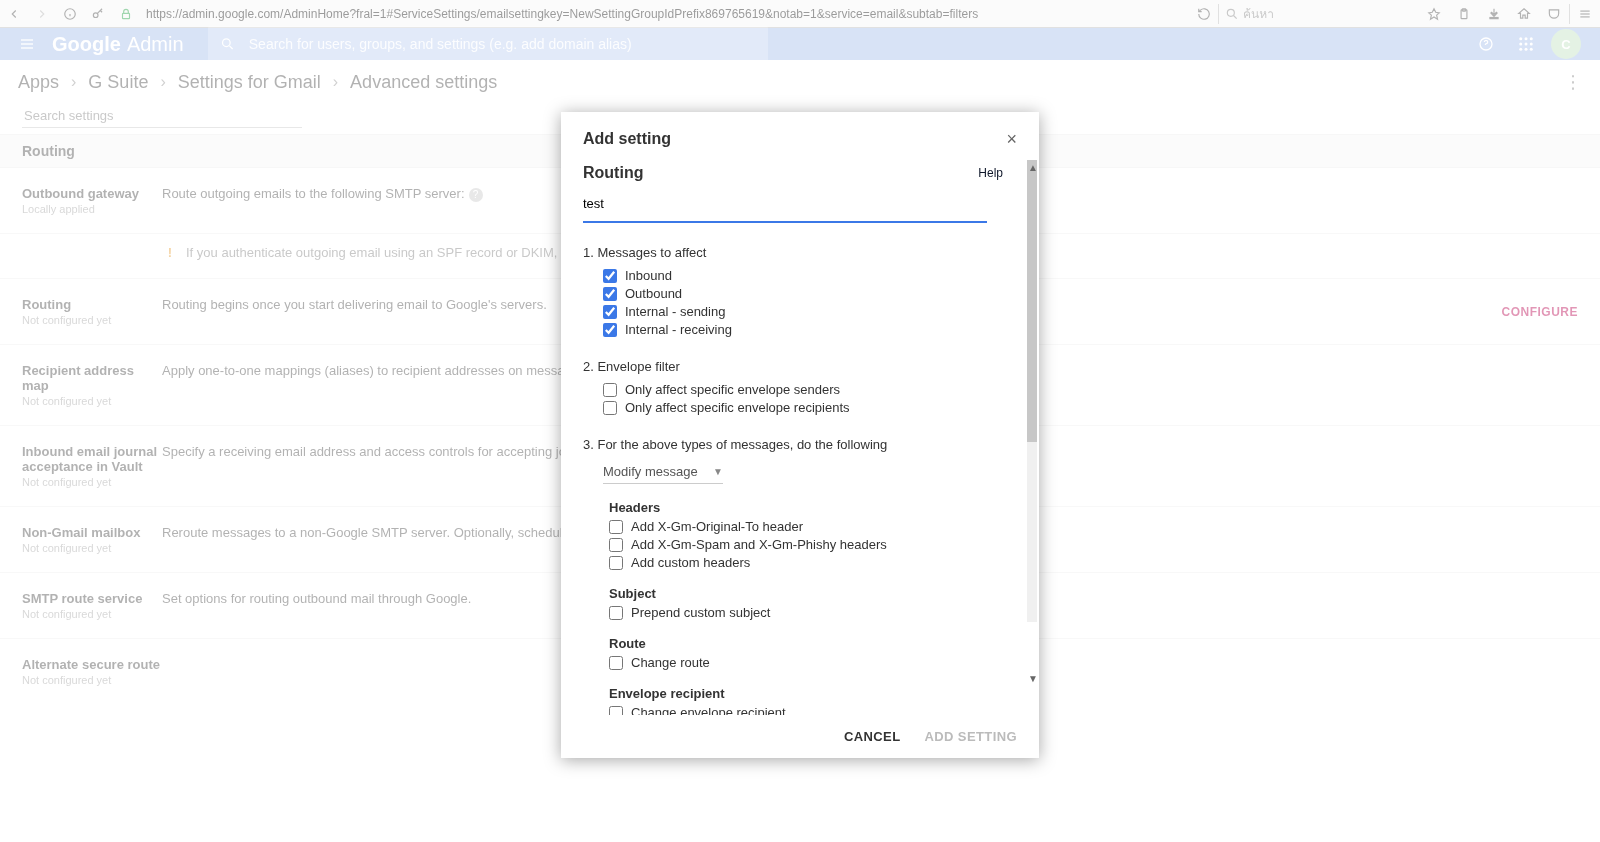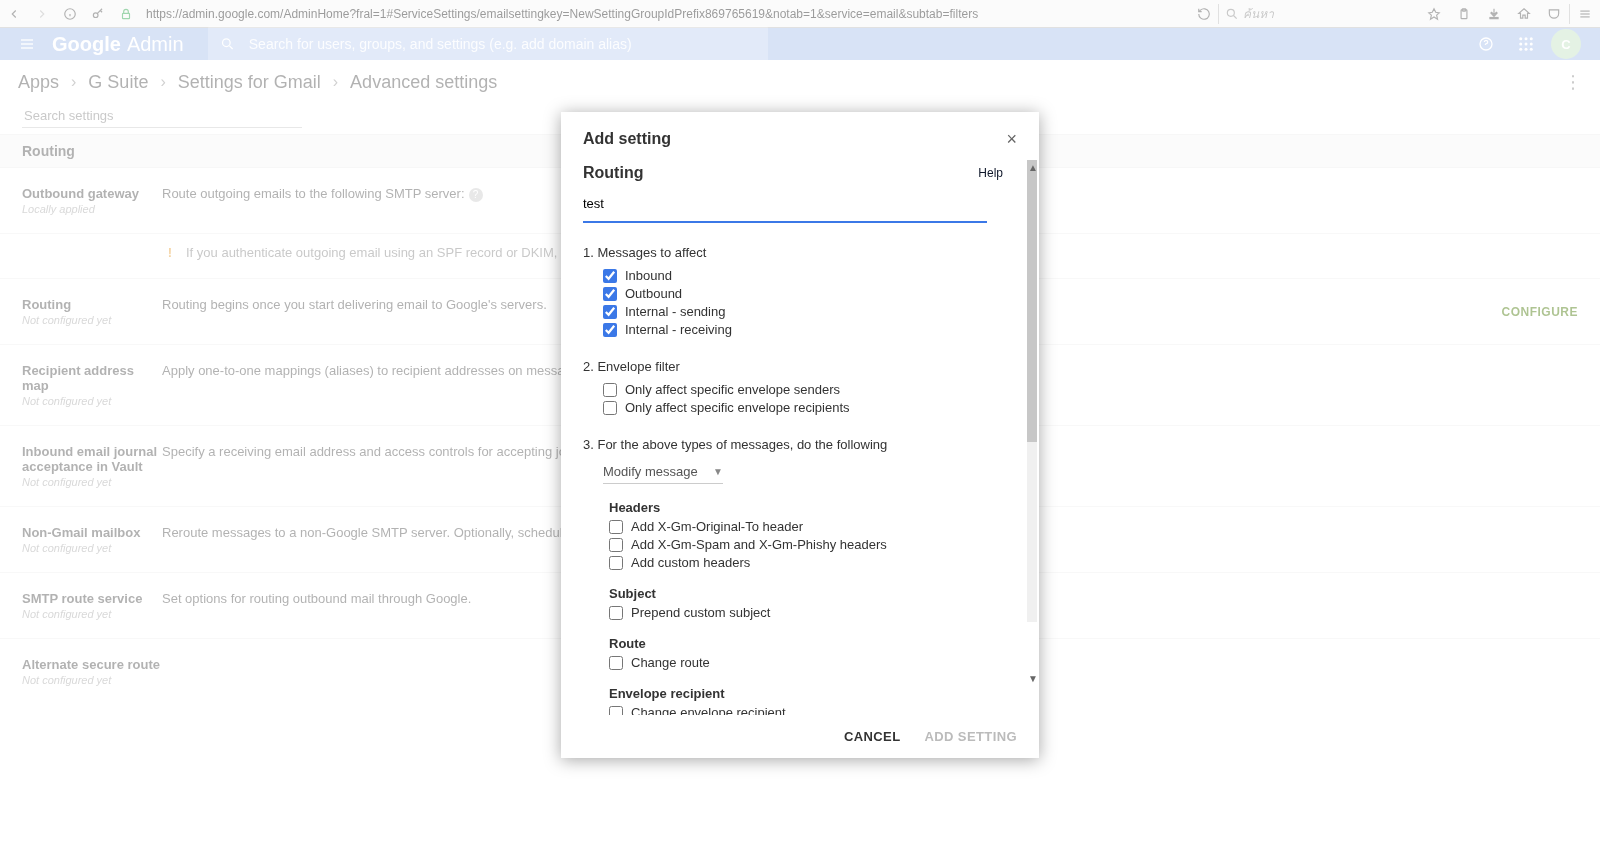--- a/index.html
+++ b/index.html
@@ -17,21 +17,21 @@
   
   
   .chrome{height:28px;display:flex;align-items:center;border-bottom:1px solid var(--chrome-border);background:#f7f7f7;}
   .chrome .icon{width:28px;height:28px;display:flex;align-items:center;justify-content:center;color:#555;cursor:pointer;}
   .chrome .icon.disabled{opacity:.4;cursor:default;}
   .chrome svg{width:14px;height:14px;stroke:currentColor;fill:none;stroke-width:2;}
   .chrome .lock{color:#2da44e;}
   .url-bar{flex:1;height:22px;display:flex;align-items:center;font-size:12px;color:#222;padding:0 6px;overflow:hidden;white-space:nowrap;}
   .chrome .reload{width:28px;display:flex;align-items:center;justify-content:center;color:#555;cursor:pointer;}
   .chrome .divider{width:1px;height:20px;background:var(--chrome-border);}
-  .chrome .searchbox{display:flex;align-items:center;width:200px;height:22px;font-size:12px;color:#888;font-style:italic;padding:0 6px;}
+  .chrome .searchbox{display:flex;align-items:center;width:200px;height:22px;font-size:12px;color:#888;padding:0 6px;}
   .chrome .searchbox svg{margin-right:4px;}
   .chrome .right-icons{display:flex;align-items:center;margin-left:auto;}
   .chrome .right-icons .icon{width:30px;}
   
   
   .gadmin-header{height:32px;background:var(--header-blue);display:flex;align-items:center;padding:0 14px;color:#fff;}
   .gadmin-header .menu-icon{width:26px;height:26px;display:flex;align-items:center;justify-content:center;margin-right:12px;cursor:pointer;}
   .gadmin-header .brand{font-size:20px;display:flex;align-items:baseline;margin-right:24px;}
   .brand .g{font-weight:bold;}
   .brand .adm{font-weight:400;margin-left:6px;}
@@ -50,24 +50,24 @@
   .crumbs .more{margin-left:auto;cursor:pointer;color:#888;}
   .searchline{padding:0 22px 6px;}
   .searchline input{border:none;border-bottom:1px solid #ccc;outline:none;width:280px;height:24px;font-size:13px;color:#0369a1;}
   .searchline input::placeholder{color:#888;}
   
   
   .section-band{background:#f7f7f7;border-top:1px solid #eee;border-bottom:1px solid #eee;padding:8px 22px;font-size:14px;font-weight:bold;color:#555;}
   .row{display:flex;padding:18px 22px;border-bottom:1px solid #f0f0f0;}
   .row .left{flex:0 0 140px;}
   .row .left .title{font-weight:bold;color:#555;}
-  .row .left .sub{font-size:11px;color:#aaa;margin-top:2px;font-style:italic;}
+  .row .left .sub{font-size:11px;color:#aaa;margin-top:2px;}
   .row .right{flex:1;color:#555;position:relative;}
   .row .right .qmark{display:inline-flex;width:14px;height:14px;border-radius:50%;background:#ccc;color:#fff;align-items:center;justify-content:center;font-size:10px;margin-left:4px;}
-  .row .config-btn{color:#4d7c0f;font-weight:bold;letter-spacing:.5px;font-size:12px;cursor:pointer;align-self:center;}
+  .row .config-btn{color:#be185d;font-weight:bold;letter-spacing:.5px;font-size:12px;cursor:pointer;align-self:center;}
   .warn-line{display:flex;align-items:center;color:#888;padding:10px 22px 18px 162px;border-bottom:1px solid #f0f0f0;}
   .warn-line .w-icon{width:16px;height:16px;border-radius:50%;display:flex;align-items:center;justify-content:center;margin-right:8px;color:#e8a33d;font-weight:bold;}
   
   
   .backdrop{position:relative;}
   .dim{position:absolute;inset:0;background:var(--dim-overlay);pointer-events:none;}
   
   
   .modal{position:fixed;left:50%;top:112px;transform:translateX(-50%);width:478px;background:#fff;box-shadow:0 2px 16px rgba(0,0,0,.35);display:flex;flex-direction:column;max-height:646px;}
   .modal-head{padding:18px 22px 8px;display:flex;align-items:center;}

